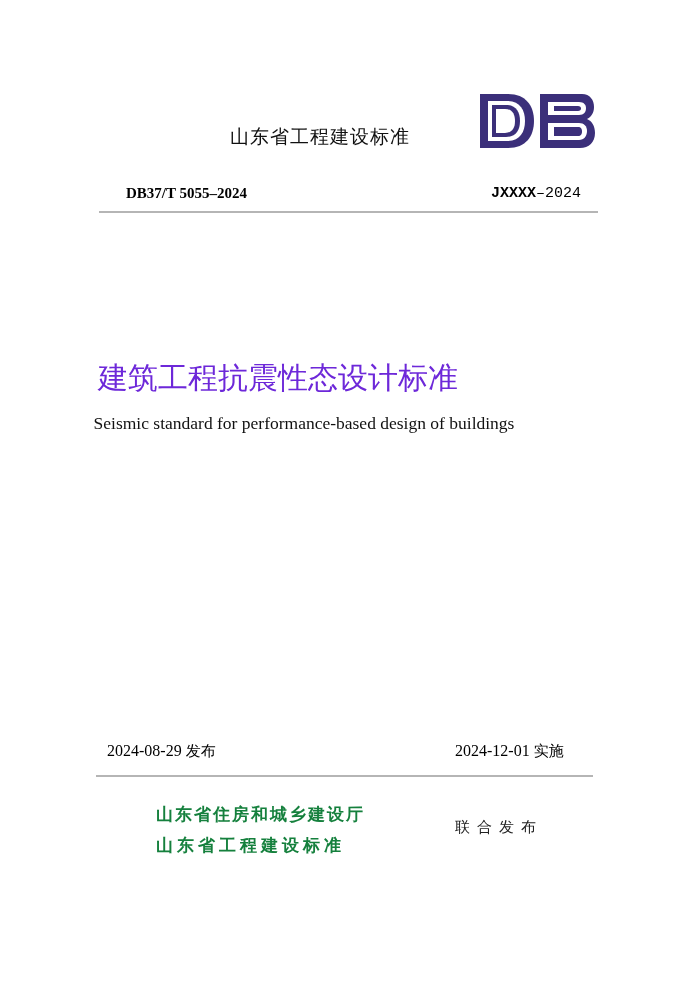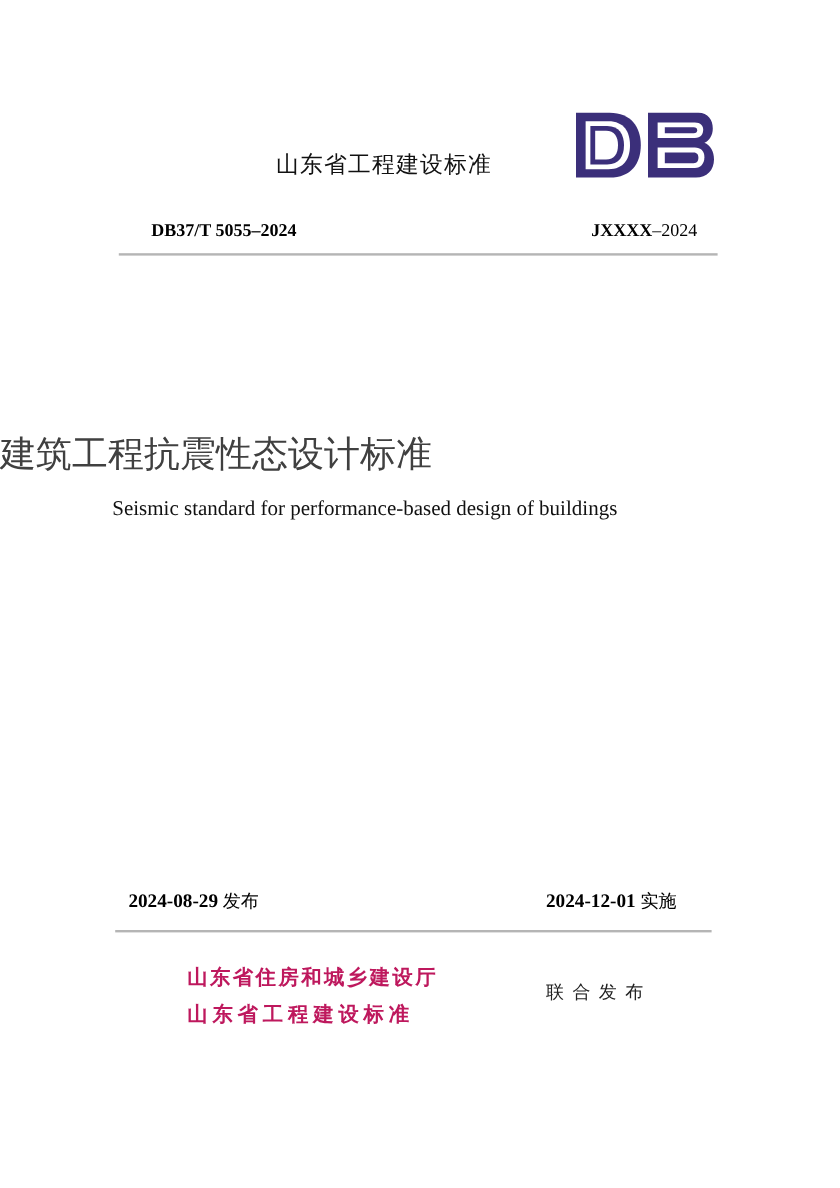--- a/index.html
+++ b/index.html
@@ -2,32 +2,32 @@
 <html><head>
   <meta charset="utf-8">
   <style>
     html, body { margin: 0; padding: 0; background: #ffffff; }
     body { width: 700px; height: 990px; position: relative; overflow: hidden; color: #000; }
     .abs { position: absolute; }
     .series-title { left: 0; width: 640px; top: 124px; text-align: center; font-family: "DejaVu Sans", sans-serif; font-size: 19px; letter-spacing: 1px; color: #111; padding-left: 0; }
     .series-title span { display: inline-block; margin-left: 0; }
     .logo { left: 478px; top: 90px; width: 118px; height: 62px; }
     .code-left { left: 107px; top: 185px; font-family: "Liberation Serif", serif; font-weight: bold; font-size: 15px; margin-left: 19px; }
-    .code-right { right: 119px; top: 185px; font-family: Liberation Serif, serif; font-size: 15px; }
+    .code-right { right: 119px; top: 185px; font-family: Liberation Mono, monospace; font-size: 15px; }
     .code-right b { font-weight: bold; }
     .rule { height: 2px; background: #b5b5b5; }
     .rule-top { left: 99px; width: 499px; top: 211px; }
     .rule-bottom { left: 96px; width: 497px; top: 775px; }
-    .main-title { left: 0; width: 556px; top: 358px; text-align: left; font-family: "DejaVu Sans", sans-serif; font-size: 30px; letter-spacing: 0px; color: #404040; }
+    .main-title { left: 0; width: 556px; top: 358px; text-align: center; font-family: "DejaVu Sans", sans-serif; font-size: 30px; letter-spacing: 0px; color: #6d28d9; }
     .sub-title { left: 0; width: 608px; top: 413px; text-align: center; font-family: "Liberation Serif", serif; font-size: 17.5px; color: #111; }
     .date-left { left: 107px; top: 742px; font-size: 16px; }
     .date-right { left: 431px; top: 742px; font-size: 16px; margin-left: 24px; }
-    .date-left .num, .date-right .num { font-family: "Liberation Serif", serif; font-weight: bold; }
+    .date-left .num, .date-right .num { font-family: "Liberation Serif", serif; font-weight: normal; }
     .date-left .lbl, .date-right .lbl { font-family: "DejaVu Sans", sans-serif; font-size: 15px; text-align: center; }
-    .issuer { left: 156px; font-family: Liberation Sans, sans-serif; font-weight: bold; font-size: 17px; letter-spacing: 2px; color: #be185d; }
+    .issuer { left: 156px; font-family: Liberation Sans, sans-serif; font-weight: bold; font-size: 17px; letter-spacing: 2px; color: #15803d; }
     .issuer-1 { top: 803px; }
     .issuer-2 { top: 834px; letter-spacing: 4px; }
     .joint { left: 430px; top: 818px; font-family: "DejaVu Sans", sans-serif; font-size: 15px; letter-spacing: 7px; color: #222; margin-left: 25px; }
   </style>
 </head>
 <body>
 
 <div class="abs series-title"><span>山东省工程建设标准</span></div>
 
 <div class="abs logo">

